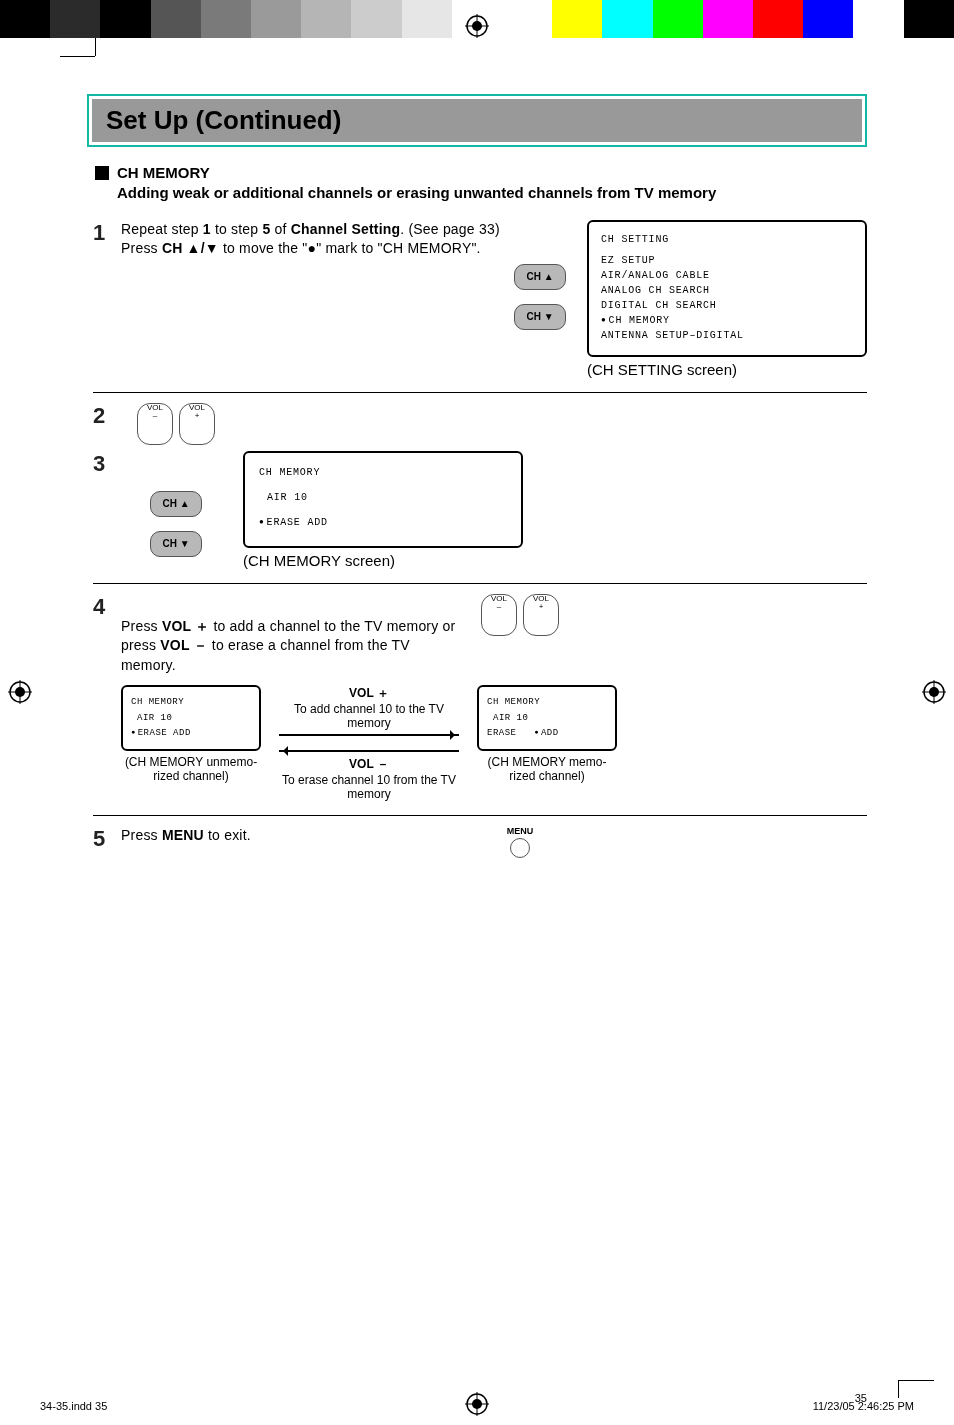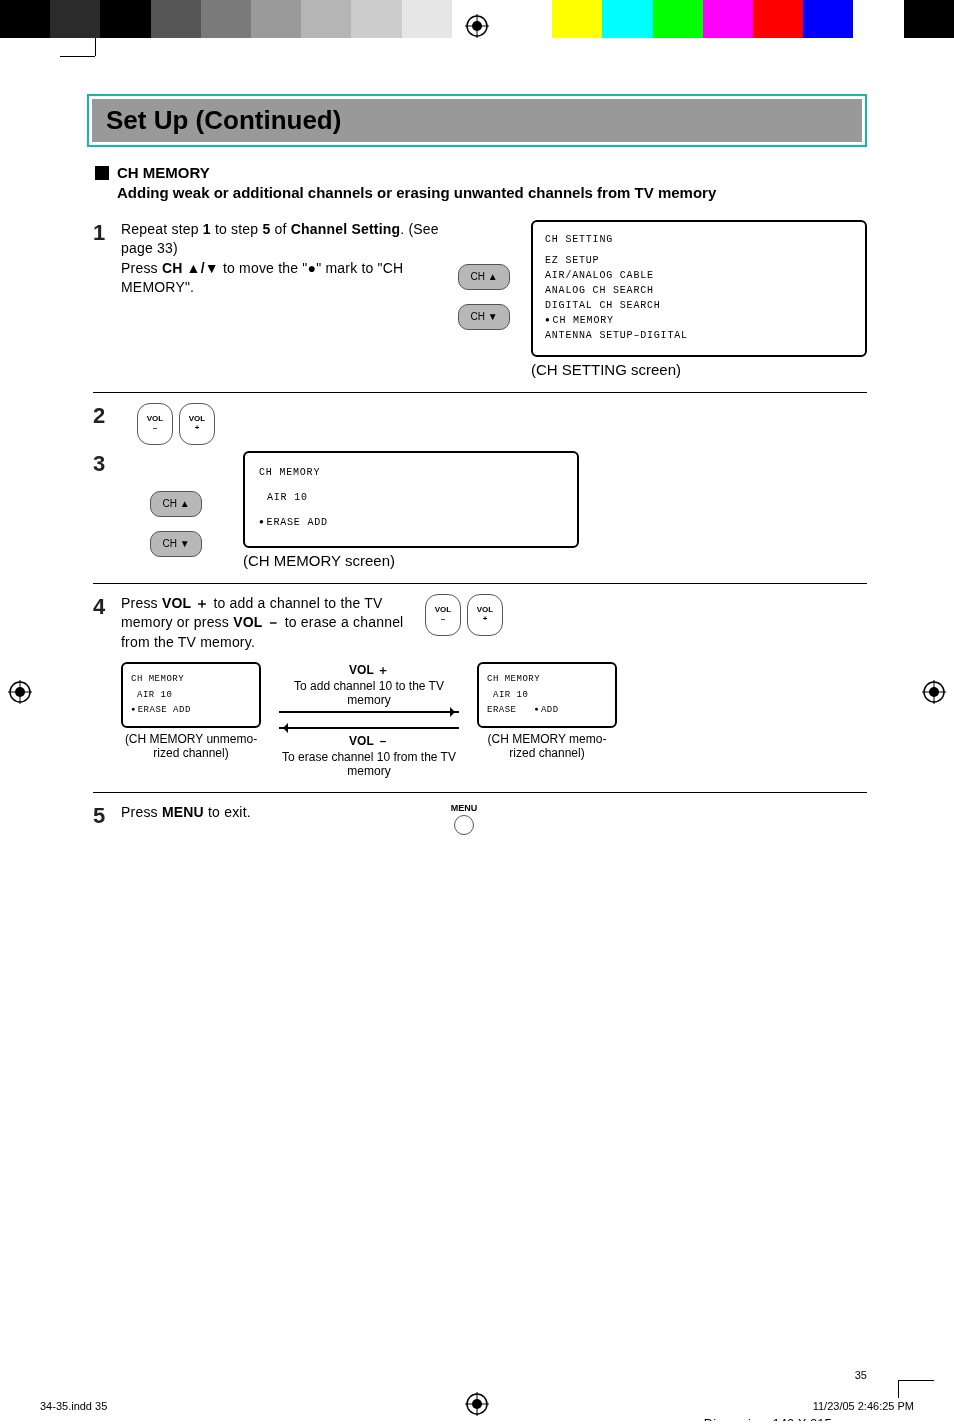--- a/index.html
+++ b/index.html
@@ -35,27 +35,27 @@
   .sec-head-text { font-size: 15px; font-weight: bold; line-height: 1.35; }
   
   
   .steps { margin-left: 6px; }
   .step { display: flex; align-items: flex-start; padding: 10px 0 14px; position: relative; }
   .step.bordered { border-bottom: 1px solid #000; }
   .stepnum { font-size: 22px; font-weight: bold; width: 28px; flex-shrink:0; color:#222; }
   .stepbody { flex: 1; font-size: 14px; line-height: 1.4; letter-spacing: 0.2px; }
   .stepbody b { font-weight: bold; }
   
-  .rightcol { width: 336px; flex-shrink:0; margin-left: 12px; }
+  .rightcol { width: 280px; flex-shrink:0; margin-left: 12px; }
   
   
   .btngroup-v { display:flex; flex-direction:column; gap:14px; align-items:center; }
   .btngroup-h { display:flex; gap:6px; justify-content:center; }
-  .rbtn { border: 1.5px solid #555; border-radius: 10px; background:#b8b8b8; width: 52px; height:26px; font-size:10px; font-weight:normal; display:flex; align-items:center; justify-content:center; color:#000;}
-  .vbtn { border: 1.5px solid #555; border-radius: 13px; background:#fff; width: 36px; height:42px; font-size:8px; font-weight:bold; display:flex; flex-direction:column; align-items:center; justify-content:center; line-height:1.1; }
+  .rbtn { border: 1.5px solid #555; border-radius: 10px; background:#b8b8b8; width: 52px; height:26px; font-size:10px; font-weight:bold; display:flex; align-items:center; justify-content:center; color:#000;}
+  .vbtn { border: 1.5px solid #555; border-radius: 13px; background:#fff; width: 36px; height:42px; font-size:8px; font-weight:normal; display:flex; flex-direction:column; align-items:center; line-height:1.1; }
   .menubtn-wrap { text-align:center; }
   .menulbl { font-size:9px; font-weight:bold; margin-bottom:2px; }
   .menucircle { width:20px; height:20px; border:1.5px solid #555; border-radius:50%; margin:0 auto; background:#fff; }
   
   
   .osd { border: 2px solid #000; border-radius: 6px; padding: 10px 12px 12px; font-family: "Courier New", monospace; font-size: 10px; line-height: 1.5; letter-spacing: 0.8px; margin-bottom:4px;}
   .osd .bullet::before { content:"●"; font-size:8px; margin-right:2px; position:relative; top:-1px;}
   .osd-cap { font-size: 15px; text-align:left; }
   .osd-mini { border: 2px solid #000; border-radius: 6px; padding: 8px; font-family: "Courier New", monospace; font-size: 9px; line-height: 1.7; letter-spacing:0.5px; width:140px; }
   .osd-mini .bullet::before { content:"●"; font-size:7px; margin-right:2px; position:relative; top:-1px;}
@@ -207,21 +207,21 @@
             <div><span class="bullet"></span><span>ERASE   ADD</span></div>
           </div>
           <div class="osd-cap">(CH MEMORY screen)</div>
         </div>
       </div>
     </div>
 
     <div class="step bordered" style="display:block;">
       <div style="display:flex;">
         <div class="stepnum">4</div>
-        <div class="stepbody" style="max-width:370px;">
+        <div class="stepbody" style="max-width:370px;margin-top:23px;">
           <span>Press </span><b>VOL ＋</b><span> to add a channel to the TV memory or press </span><b>VOL －</b><span> to erase a channel from the TV memory.</span>
         </div>
         <div style="width:110px;">
           <div class="btngroup-h">
             <div class="vbtn">
                 <span>VOL</span>
                 <span>–</span>
               </div>
             <div class="vbtn">
                 <span>VOL</span>

